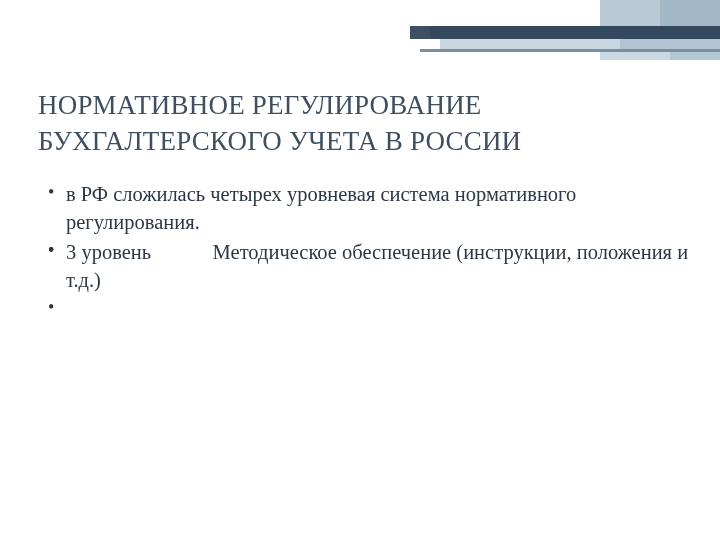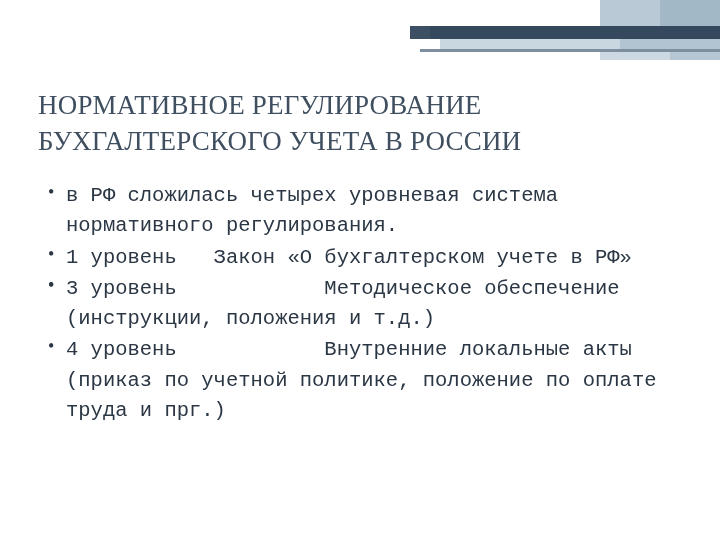--- a/index.html
+++ b/index.html
@@ -131,21 +131,20 @@
   .body-list li .bullet {
     position: absolute;
     left: 18px;
     top: 0;
     font-size: 18px;
     line-height: 1.38;
     color: #2b3744;
   }
   .lvl-text {
     white-space: pre-wrap;
-    font-family: Liberation Mono, monospace;
   }
 </style>
 </head>
 <body>
 
 <div class="slide">
 
   <div class="deco">
     <div class="bar bar-light-1"></div>
     <div class="bar bar-light-2"></div>
@@ -160,28 +159,26 @@
 
   <div class="title">НОРМАТИВНОЕ РЕГУЛИРОВАНИЕ БУХГАЛТЕРСКОГО УЧЕТА В РОССИИ</div>
 
   <ul class="body-list">
     <li>
       <span class="bullet">•</span>
       <span class="lvl-text">в РФ сложилась четырех уровневая система нормативного регулирования.</span>
     </li>
     <li>
       <span class="bullet">•</span>
-      <span class="lvl-text">1 уровень   Закон «О бухгалтерском учете в РФ»</span>
     </li>
     <li>
       <span class="bullet">•</span>
     </li>
     <li>
       <span class="bullet">•</span>
       <span class="lvl-text">3 уровень            Методическое обеспечение (инструкции, положения и т.д.)</span>
     </li>
     <li>
       <span class="bullet">•</span>
-      <span class="lvl-text">4 уровень            Внутренние локальные акты (приказ по учетной политике, положение по оплате труда и прг.)</span>
     </li>
   </ul>
 
 </div>
 
 </body></html>

